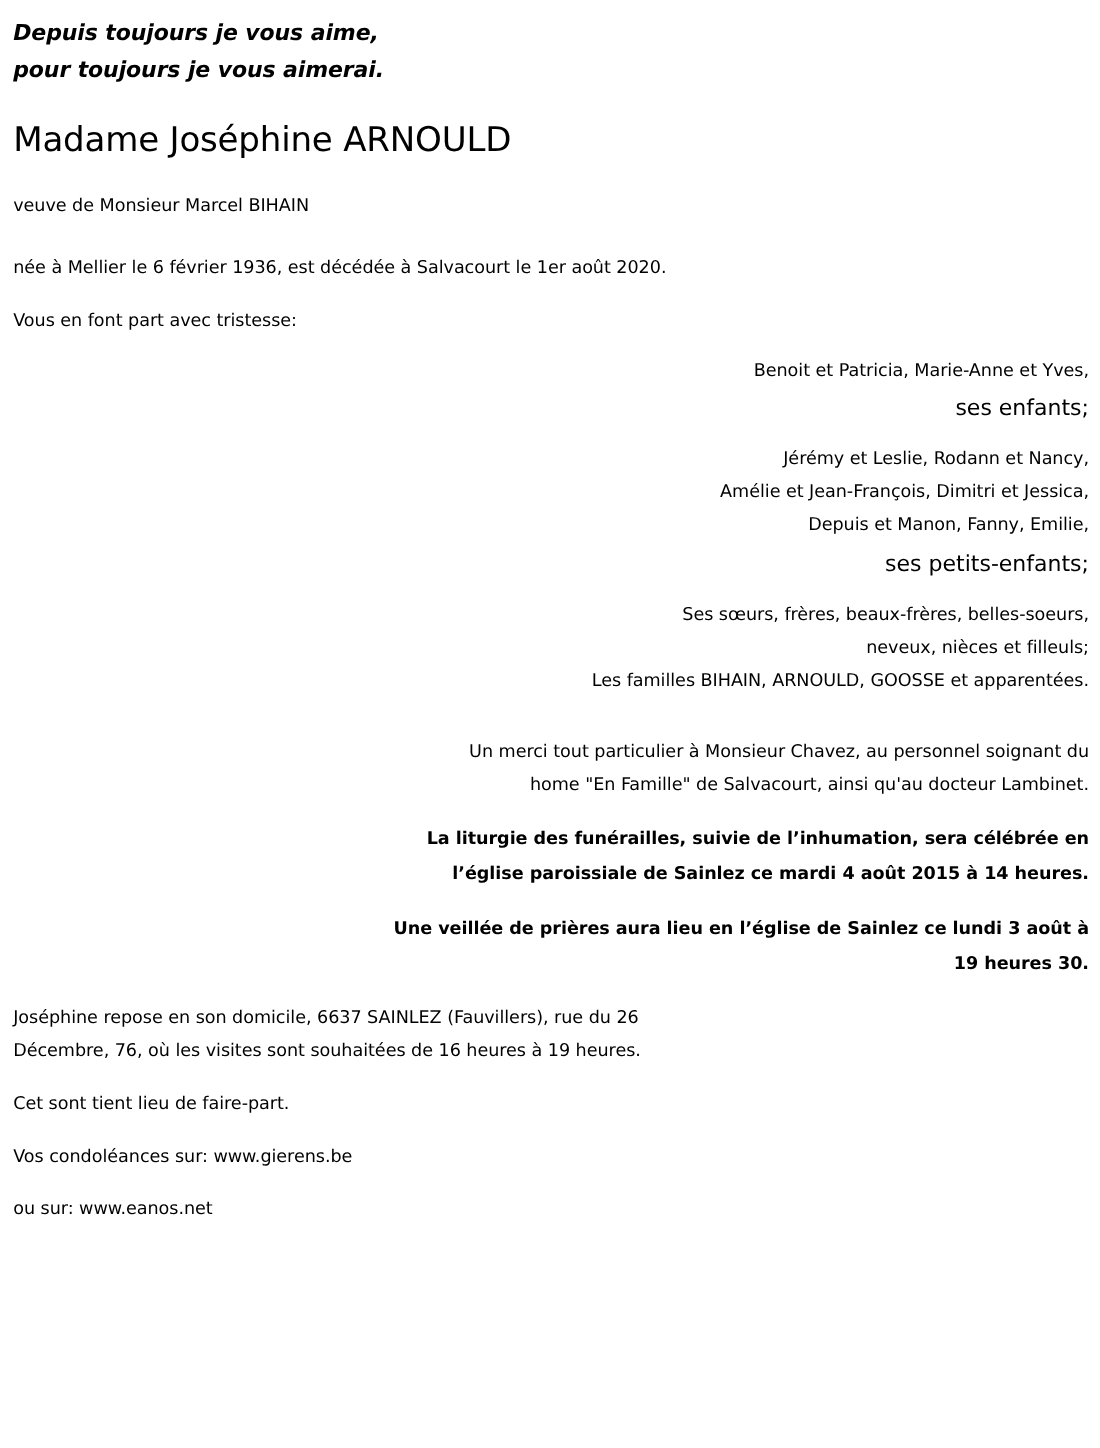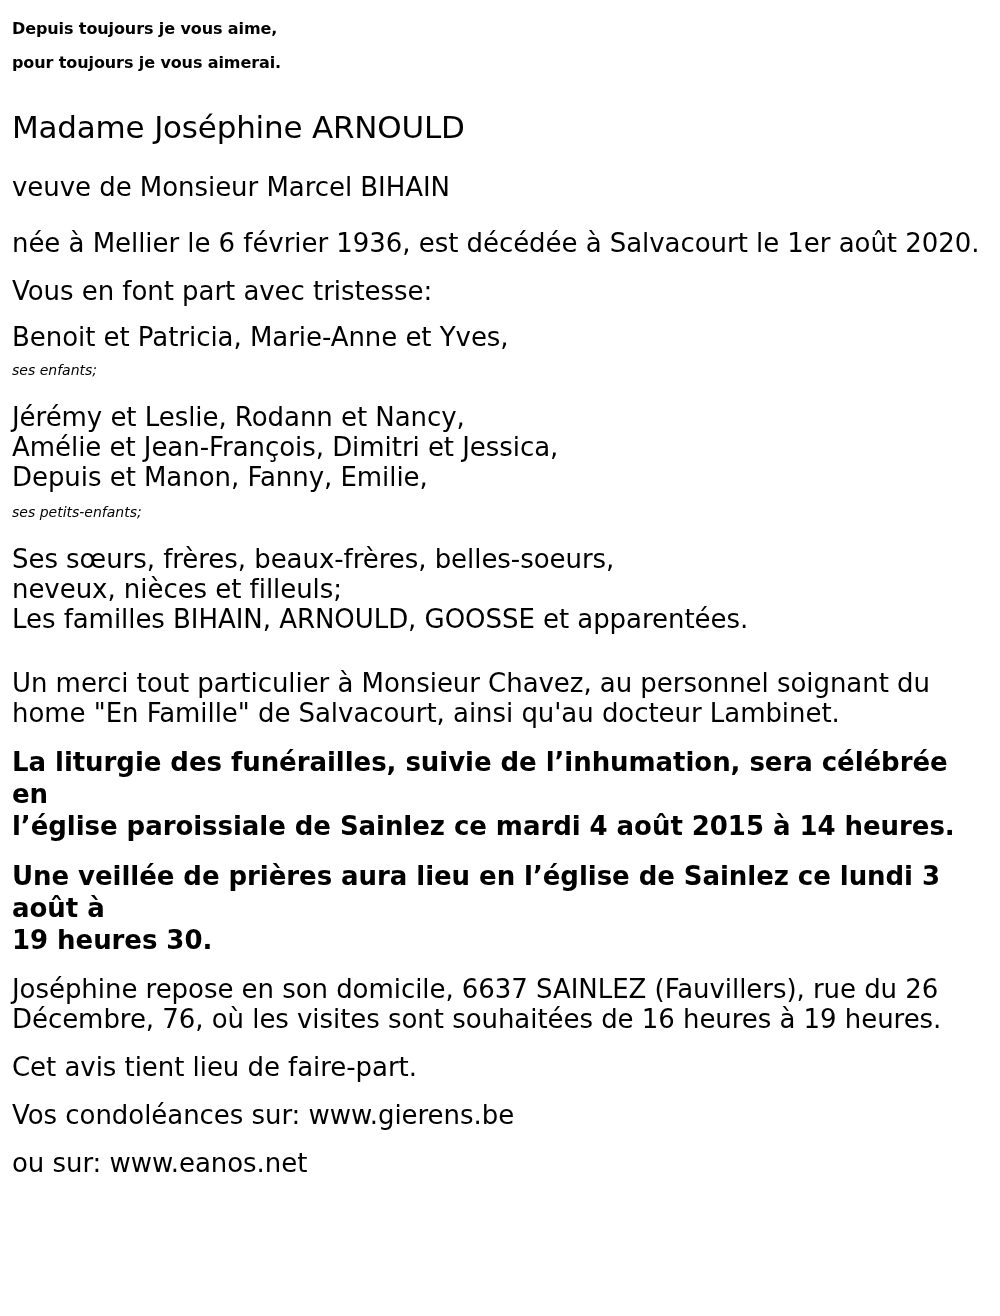--- a/index.html
+++ b/index.html
@@ -29,61 +29,61 @@
     left: 12px;
     top: 0;
     width: 978px;
   }
 
   
   .epigraph {
     margin-top: 12px;
   }
   .epigraph .line {
-    font-size: 16px;
+    font-size: 20px;
     font-weight: bold;
     line-height: 34px;
     letter-spacing: -0.1px;
+    font-style: italic;
   }
 
   
   .headline {
     font-size: 31px;
     font-weight: normal;
     line-height: 38px;
     margin-top: 28px;
     letter-spacing: -0.2px;
   }
 
   
   .para {
-    font-size: 26px;
+    font-size: 16px;
     font-weight: normal;
     line-height: 30px;
     letter-spacing: -0.05px;
   }
   .para.spaced   { margin-top: 26px; }
   .para.spaced-s { margin-top: 18px; }
   .para.spaced-l { margin-top: 34px; }
-  .para .line { display: block; }
+  .para .line { display: block; text-align: right; }
 
   
   .para.bold {
     font-weight: bold;
     line-height: 32px;
   }
 
   
   .para .b { font-weight: normal; }
 
   
   .relation {
-    font-size: 14px;
-    font-style: italic;
-    text-align: left;
+    font-size: 20px;
+    text-align: right;
     line-height: 28px;
     padding-right: 0px;
   }
   .relation.r1 { margin-top: 4px; }
   .relation.r2 { margin-top: 6px; }
 
   
   .group { margin-top: 18px; }
   .group.first { margin-top: 16px; }
 </style>
@@ -141,19 +141,19 @@
     <div class="para bold spaced-s">
       <span class="line">Une veillée de prières aura lieu en l’église de Sainlez ce lundi 3 août à</span>
       <span class="line">19 heures 30.</span>
     </div>
 
     <div class="para spaced-s">
       <span class="b">Joséphine repose en son domicile,</span><span> 6637 SAINLEZ (Fauvillers), rue du 26</span><br>
       <span>Décembre, 76, </span><span class="b">où les visites sont souhaitées de 16 heures à 19 heures.</span>
     </div>
 
-    <div class="para spaced-s">Cet avis tient lieu de faire-part.</div>
+    <div class="para spaced-s">Cet sont tient lieu de faire-part.</div>
 
     <div class="para spaced-s">Vos condoléances sur: www.gierens.be</div>
     <div class="para spaced-s">ou sur: www.eanos.net</div>
 
   </div>
 </div>
 
 </body></html>

